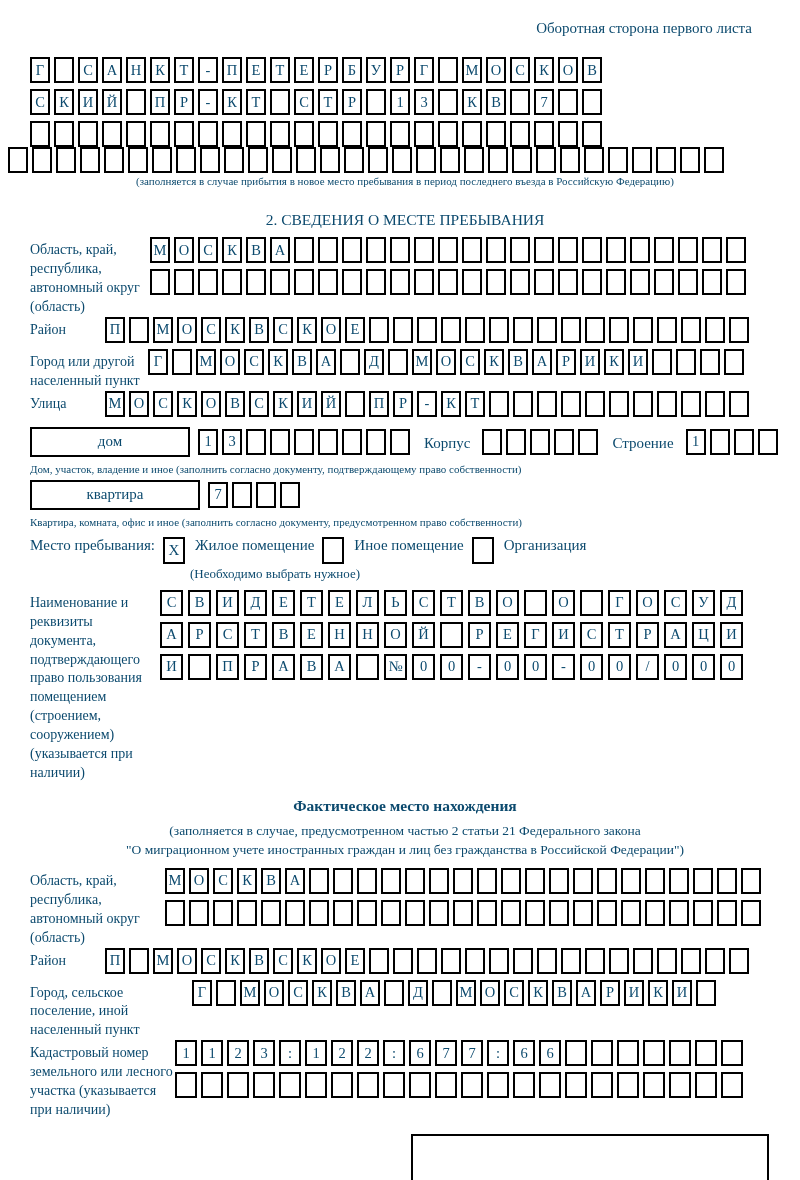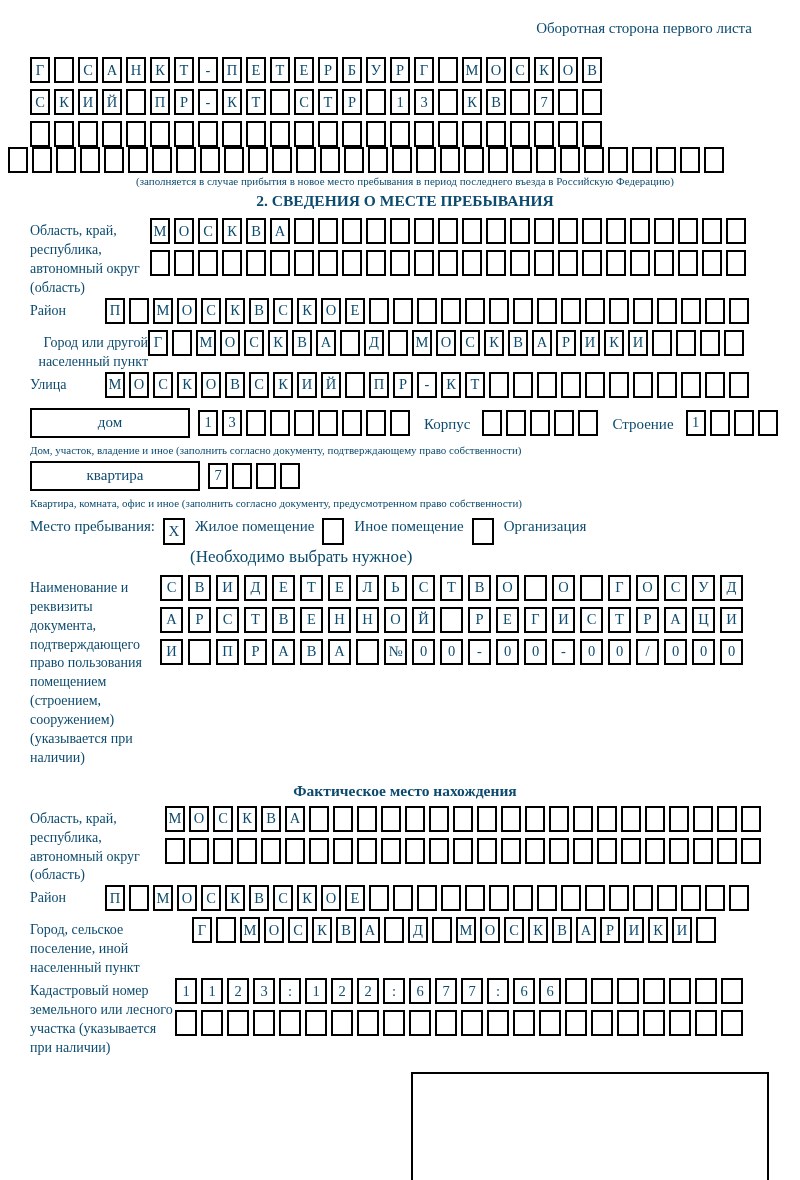--- a/index.html
+++ b/index.html
@@ -27,43 +27,43 @@
     border:2px solid #000;
     margin-right:4px;
     display:inline-flex;align-items:center;justify-content:center;
     font-size:14.5px;
   }
   .grid.step28 .cell{width:23px;margin-right:5px;}
   .grid.step26 .cell{width:22px;}
   .fullrow{margin-left:-22px;margin-bottom:2px;}
 
   .w150{width:150px;} .w120{width:120px;} .w75{width:75px;}
-  .w118{width:118px;text-align:right;} .w130{width:130px;} .w135{width:135px;}
+  .w118{width:118px;} .w130{width:130px;} .w135{width:135px;}
   .w145{width:145px;} .w162{width:162px;}
 
-  .s2-title{font-weight:bold;text-align:center;font-size:15.5px;margin:4px 0 8px 0;}
+  .s2-title{font-weight:normal;text-align:center;font-size:15.5px;margin:23px 0 8px 0;}
   .fact-title{font-weight:bold;text-align:center;font-size:15.5px;margin:14px 0 6px 0;}
 
   .inline-row{display:flex;align-items:center;margin:4px 0 6px 0;text-align:right;}
   .label-box{
     box-sizing:border-box;border:2px solid #000;height:30px;
     display:flex;align-items:center;justify-content:center;flex:none;
   }
   .label-box.dom{width:160px;}
   .label-box.kv{width:170px;}
   .inline-row .grid{margin:0 0 0 8px;}
   .inline-text{margin:4px 4px 0 10px;flex:none;}
 
   .place-row{display:flex;align-items:flex-start;margin:8px 0 2px 0;}
   .cb{
     box-sizing:border-box;flex:none;width:22px;height:27px;border:2px solid #000;
     display:inline-flex;align-items:center;justify-content:center;
     margin:0 10px 0 8px;font-size:15px;
   }
-  .choose-note{margin:2px 0 8px 160px;font-size:17px;}
+  .choose-note{margin:2px 0 8px 160px;font-size:13px;}
 
   .notes-block{margin:0 0 8px 0;}
   .fact-note{font-size:13.5px;line-height:1.45;}
 
   .stamp-wrap{margin-top:14px;margin-left:364px;width:392px;}
   .stamp-box{
     box-sizing:border-box;border:2px solid #000;
     width:358px;height:176px;margin-left:17px;
   }
   .mb0{margin-bottom:0;}
@@ -478,20 +478,24 @@
           <span class="cell">0</span>
           <span class="cell">/</span>
           <span class="cell">0</span>
           <span class="cell">0</span>
           <span class="cell">0</span>
         </div>
     </div>
   </div>
 
   <div class="fact-title">Фактическое место нахождения</div>
+  <div class="notes-block center fact-note">
+    <div>(заполняется в случае, предусмотренном частью 2 статьи 21 Федерального закона</div>
+    <div>"О миграционном учете иностранных граждан и лиц без гражданства в Российской Федерации")</div>
+  </div>
 
   <div class="field">
     <div class="label w135">Область, край, республика, автономный округ (область)</div>
     <div class="grids">
       <div class="grid">
           <span class="cell">М</span>
           <span class="cell">О</span>
           <span class="cell">С</span>
           <span class="cell">К</span>
           <span class="cell">В</span>

